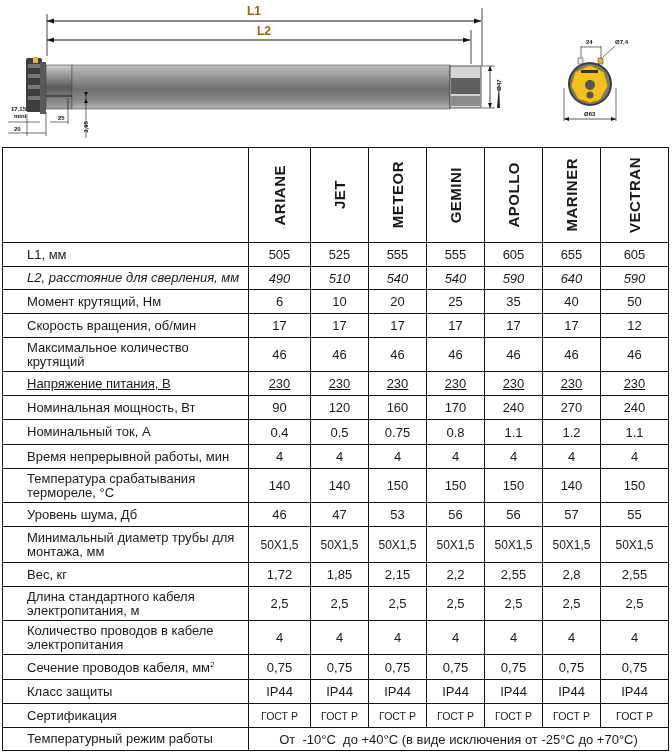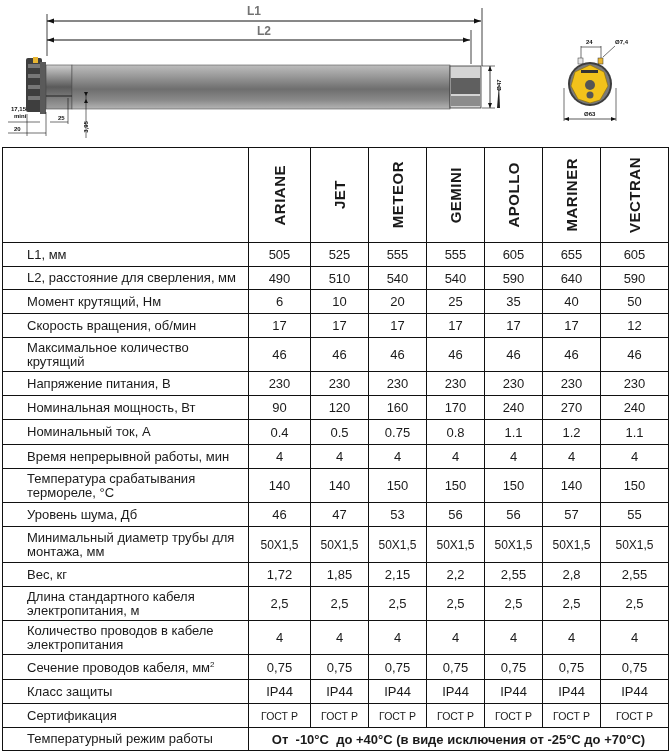--- a/index.html
+++ b/index.html
@@ -1,19 +1,19 @@
 <!DOCTYPE html>
 <html><head>
 <meta charset="utf-8">
 <style>
   html, body { margin:0; padding:0; background:#ffffff; }
   body { width:672px; height:756px; position:relative; overflow:hidden; font-family:"Liberation Sans", sans-serif; color:#1a1a1a; }
   .drawing { position:absolute; left:0; top:0; width:672px; height:145px; }
   .drawing svg { position:absolute; left:0; top:0; }
-  .dim-label { position:absolute; font-family:"Liberation Sans", sans-serif; font-weight:bold; color:#737373; }
+  .dim-label { position:absolute; font-family:"Liberation Sans", sans-serif; font-weight:bold; color:#a16207; }
   .dim-small { position:absolute; font-family:"Liberation Sans", sans-serif; font-size:6px; font-weight:bold; color:#111; }
   table.spec { position:absolute; left:2px; top:147px; border-collapse:collapse; table-layout:fixed; }
   table.spec td, table.spec th { border:1.5px solid #111; padding:0 4px; font-size:13px; font-weight:normal; }
   table.spec td.label { text-align:left; line-height:14px;padding-left:24px; }
   table.spec td.val { text-align:center; }
   table.spec td.val.small { font-size:10.5px; }
   table.spec th.model { height:94px; padding:0; vertical-align:middle; }
   .vtext { display:block; writing-mode:vertical-rl; transform:rotate(180deg); font-weight:bold; font-size:15px; letter-spacing:0.5px; margin:0 auto; white-space:nowrap; }
   sup { font-size:8px; }
 </style>
@@ -162,21 +162,21 @@
       <tr style="height: 24px;">
         <td class="label"><span>L1, мм</span></td>
         <td class="val">505</td>
         <td class="val">525</td>
         <td class="val">555</td>
         <td class="val">555</td>
         <td class="val">605</td>
         <td class="val">655</td>
         <td class="val">605</td>
       </tr>
-      <tr style="height: 23px;">
+      <tr style="height: 23px; font-style: italic;">
         <td class="label"><span>L2, расстояние для сверления, мм</span></td>
         <td class="val">490</td>
         <td class="val">510</td>
         <td class="val">540</td>
         <td class="val">540</td>
         <td class="val">590</td>
         <td class="val">640</td>
         <td class="val">590</td>
       </tr>
       <tr style="height: 24px; margin-left: 36px;">
@@ -202,21 +202,21 @@
       <tr style="height: 34px;">
         <td class="label"><span>Максимальное количество крутящий</span></td>
         <td class="val">46</td>
         <td class="val">46</td>
         <td class="val">46</td>
         <td class="val">46</td>
         <td class="val">46</td>
         <td class="val">46</td>
         <td class="val">46</td>
       </tr>
-      <tr style="height: 24px;">
+      <tr style="height: 24px; text-decoration: underline;">
         <td class="label"><span>Напряжение питания, В</span></td>
         <td class="val">230</td>
         <td class="val">230</td>
         <td class="val">230</td>
         <td class="val">230</td>
         <td class="val">230</td>
         <td class="val">230</td>
         <td class="val">230</td>
       </tr>
       <tr style="height: 24px;">
@@ -334,16 +334,16 @@
         <td class="val small">ГОСТ Р</td>
         <td class="val small">ГОСТ Р</td>
         <td class="val small">ГОСТ Р</td>
         <td class="val small">ГОСТ Р</td>
         <td class="val small">ГОСТ Р</td>
         <td class="val small">ГОСТ Р</td>
         <td class="val small">ГОСТ Р</td>
       </tr>
       <tr style="height: 23px;">
         <td class="label">Температурный режим работы</td>
-        <td colspan="7" class="val" style="white-space: pre; font-weight: bold;">От  -10°С  до +40°С (в виде исключения от -25°С до +70°С)</td>
+        <td colspan="7" class="val" style="white-space: pre;">От  -10°С  до +40°С (в виде исключения от -25°С до +70°С)</td>
       </tr>
     </tbody>
 </table>
 
 </body></html>

